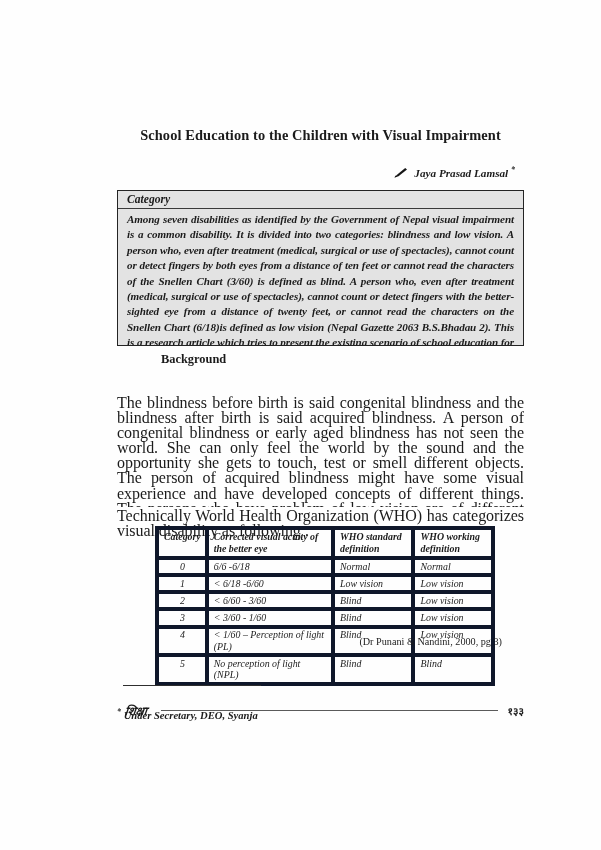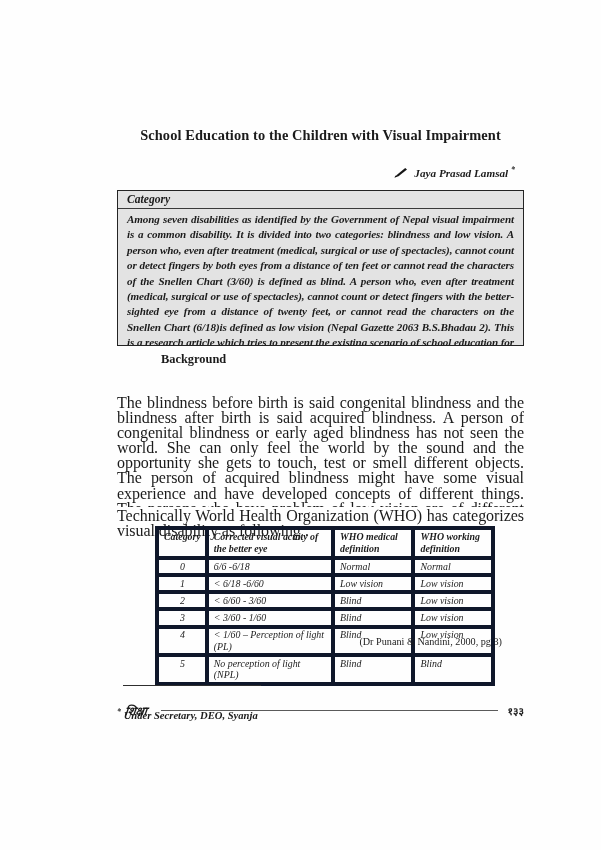--- a/index.html
+++ b/index.html
@@ -120,21 +120,21 @@
         <colgroup>
           <col style="width:47px">
             <col style="width:130px">
             <col style="width:82px">
             <col style="width:81px">
         </colgroup>
         <thead>
           <tr>
             <th style="text-align:center">Category</th>
             <th class="justify">Corrected visual acuity of the better eye</th>
-            <th class="justify">WHO medical definition</th>
+            <th class="justify">WHO standard definition</th>
             <th class="justify">WHO working definition</th>
           </tr>
         </thead>
         <tbody>
           <tr>
             <td class="cat">0</td>
             <td>6/6 -6/18</td>
             <td>Normal</td>
             <td>Normal</td>
           </tr>

